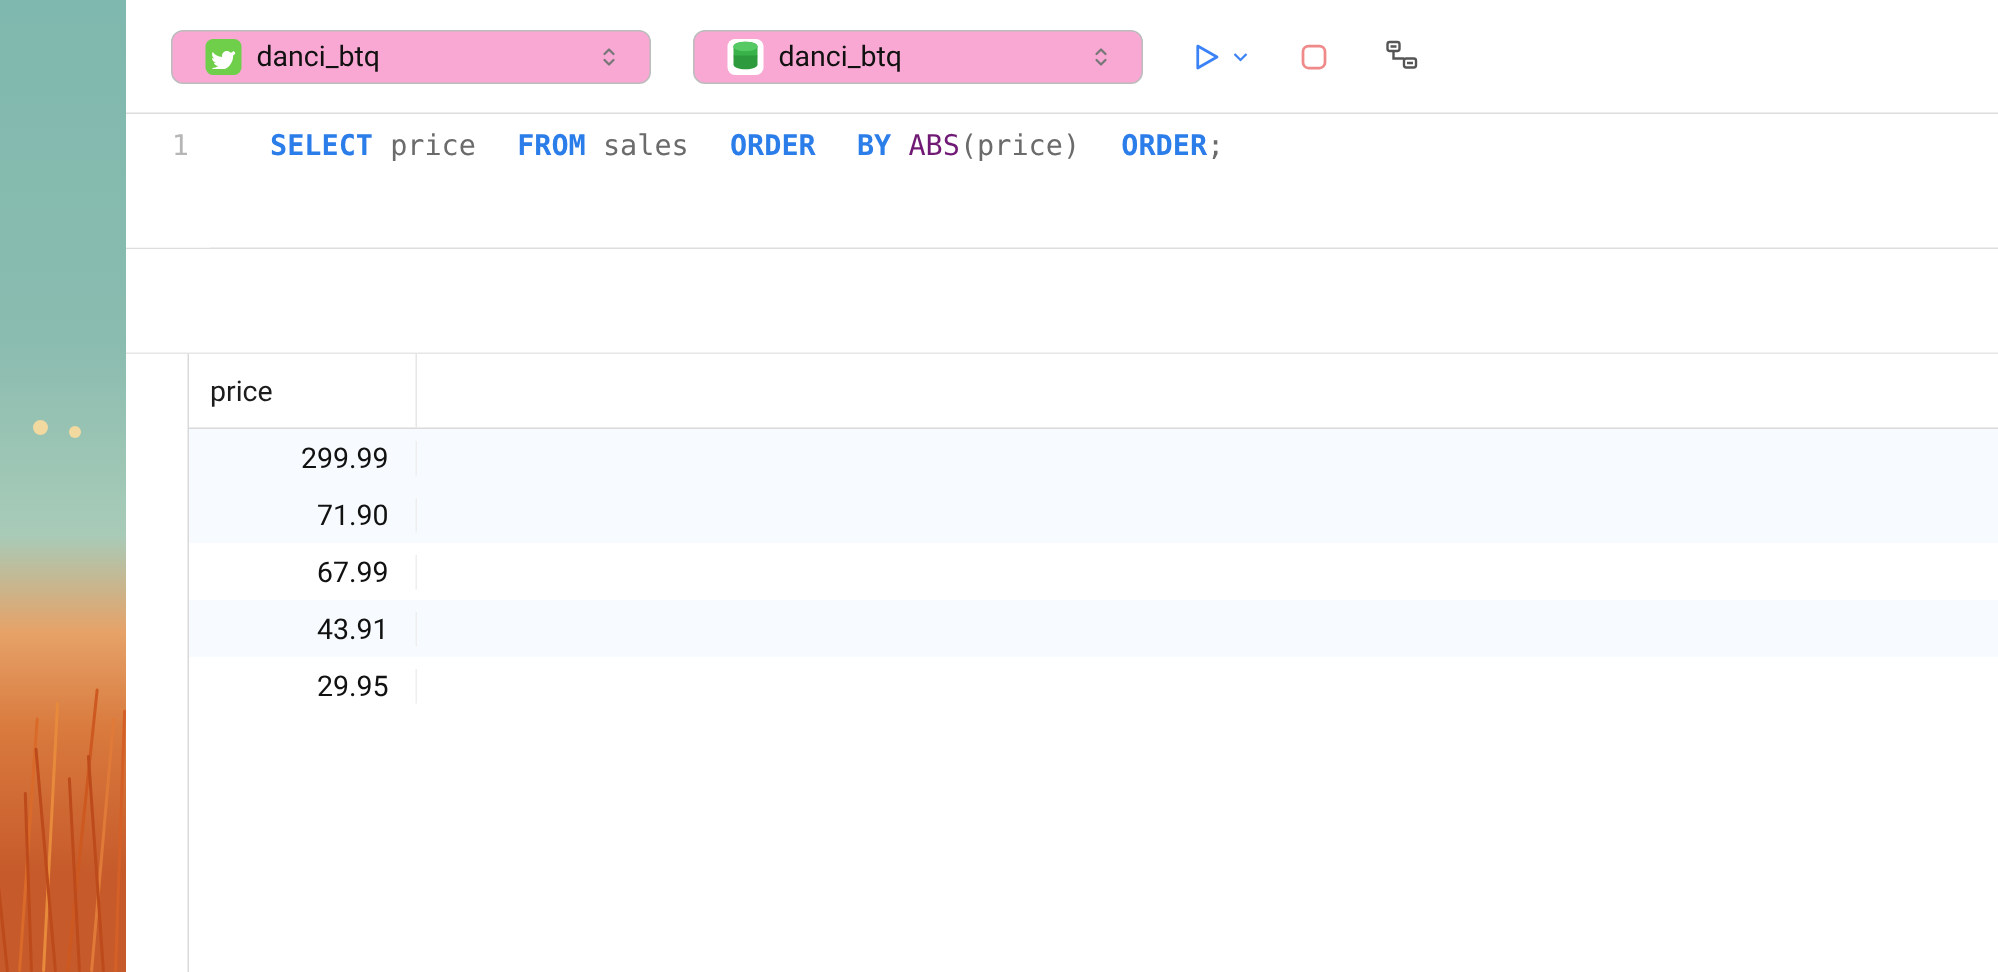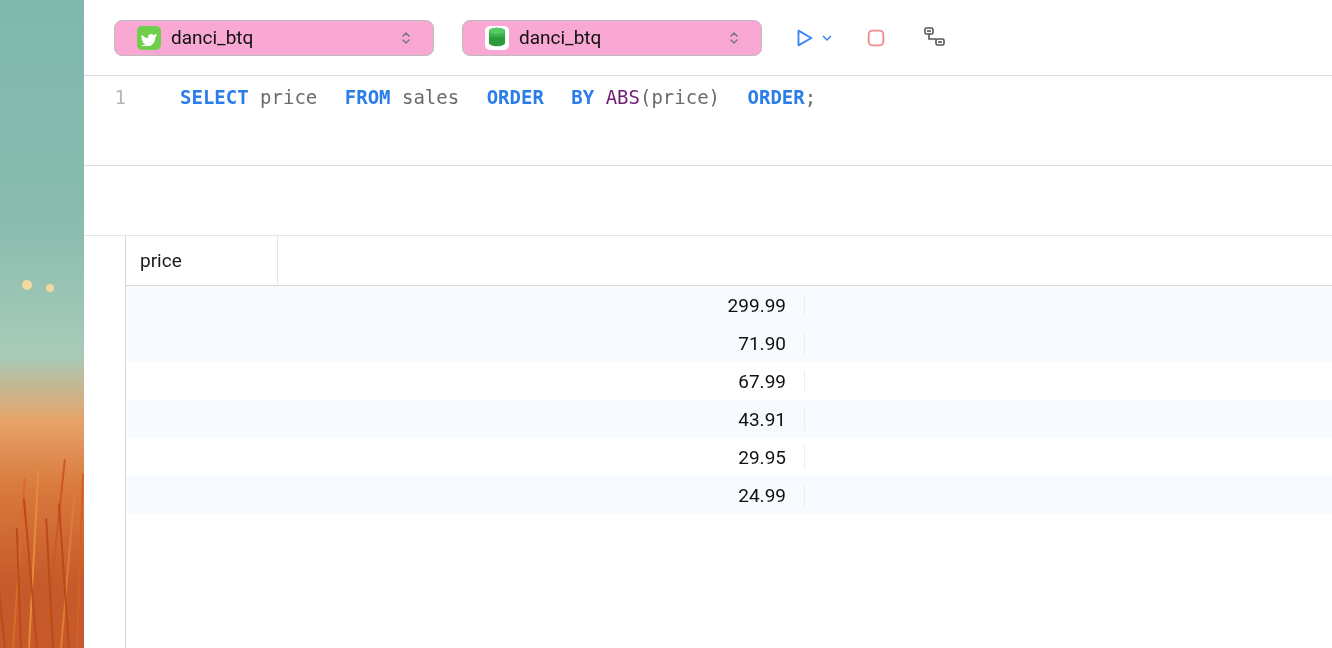--- a/index.html
+++ b/index.html
@@ -53,21 +53,21 @@
   .results-body { flex: 1; display: flex; flex-direction: column; }
   .header-row {
     height: 50px; display: flex; align-items: center;
     border-bottom: 1px solid #d9d9d9; font-size: 19px; color: #1c1c1c;
   }
   .col-price {
     width: 152px; padding-left: 14px; height: 100%; display: flex; align-items: center;
     border-right: 1px solid #e6e6e6;
   }
   .data-row {
-    height: 38px; display: flex; align-items: center; font-size: 19px; color: #111; justify-content: center;
+    height: 38px; display: flex; align-items: center; font-size: 19px; color: #111;
   }
   .data-row.alt { background: #f7fbff; }
   .cell-price {
     width: 152px; text-align: right; padding-right: 18px;
     border-right: 1px solid #eee; font-variant-numeric: tabular-nums;
   }
   
   .flame {
     position: absolute; bottom: 0; width: 2px; background: #bd4a1a;
     transform-origin: bottom; border-radius: 1px;
@@ -180,20 +180,17 @@
           </div>
           <div class="data-row">
             <div class="cell-price">67.99</div>
           </div>
           <div class="data-row alt">
             <div class="cell-price">43.91</div>
           </div>
           <div class="data-row">
             <div class="cell-price">29.95</div>
           </div>
-          <div class="data-row alt">
-            <div class="cell-price">24.99</div>
-          </div>
         </div>
     </div>
   </div>
 
 </div>
 
 </body></html>

